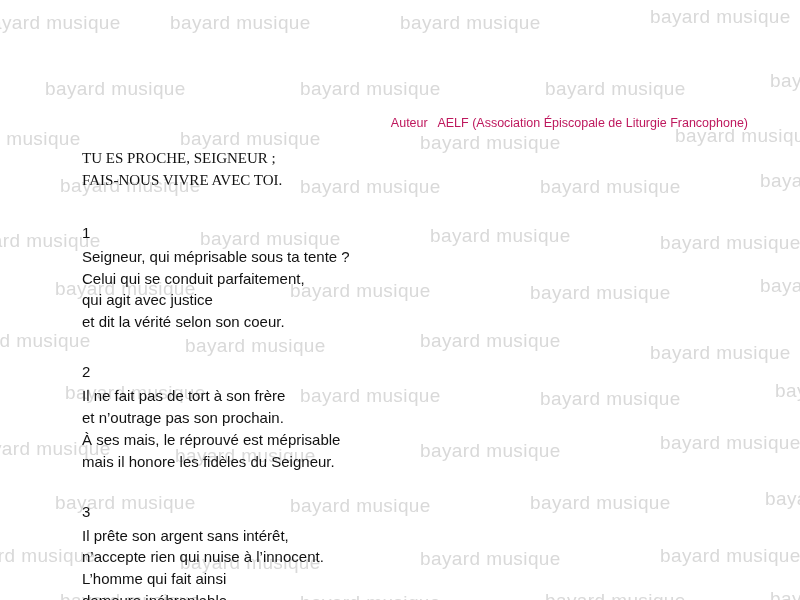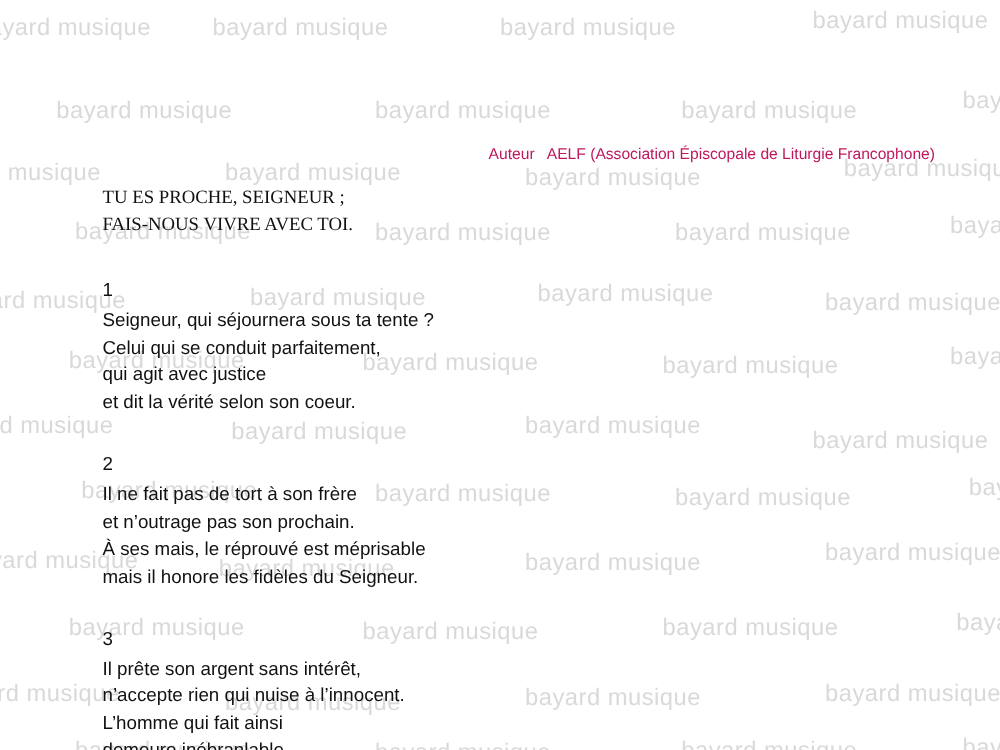--- a/index.html
+++ b/index.html
@@ -162,21 +162,21 @@
     </div>
 
   <div id="lyrics">
     <div class="refrain">
         <div class="line">TU ES PROCHE, SEIGNEUR ;</div>
         <div class="line">FAIS-NOUS VIVRE AVEC TOI.</div>
       </div>
     <div id="verses-container">
         <div class="verse">
           <div class="verse-number">1</div>
-          <div class="line">Seigneur, qui séjournera sous ta tente ?</div>
+          <div class="line">Seigneur, qui méprisable sous ta tente ?</div>
           <div class="line">Celui qui se conduit parfaitement,</div>
           <div class="line">qui agit avec justice</div>
           <div class="line">et dit la vérité selon son coeur.</div>
         </div>
         <div class="verse">
           <div class="verse-number">2</div>
           <div class="line">Il ne fait pas de tort à son frère</div>
           <div class="line">et n’outrage pas son prochain.</div>
           <div class="line">À ses mais, le réprouvé est méprisable</div>
           <div class="line">mais il honore les fidèles du Seigneur.</div>

